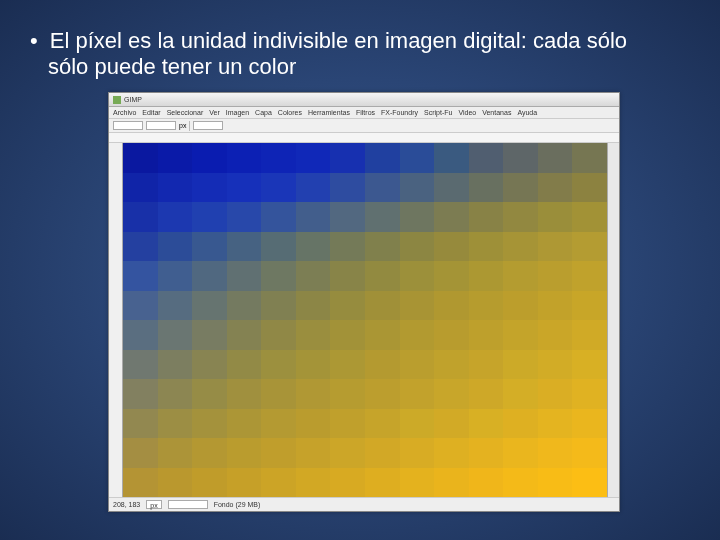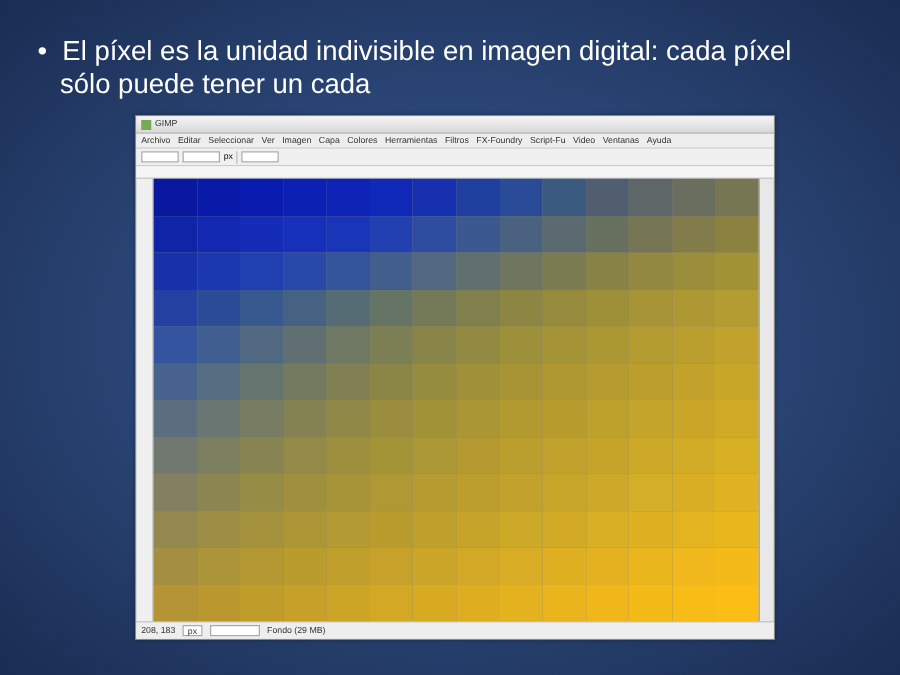--- a/index.html
+++ b/index.html
@@ -126,21 +126,21 @@
     background: #fff;
     border: 1px solid #aaa;
     height: 9px;
     padding: 0 3px;
     line-height: 9px;
   }
 </style>
 </head>
 <body>
 
-<div class="bullet-text">El píxel es la unidad indivisible en imagen digital: cada píxel sólo puede tener un cada</div>
+<div class="bullet-text">El píxel es la unidad indivisible en imagen digital: cada sólo sólo puede tener un color</div>
 
 <div class="app-window">
   <div class="titlebar">
     <div class="titlebar-icon"></div>
     <span>GIMP</span>
   </div>
   <div class="menubar">
     <span>Archivo</span>
     <span>Editar</span>
     <span>Seleccionar</span>

